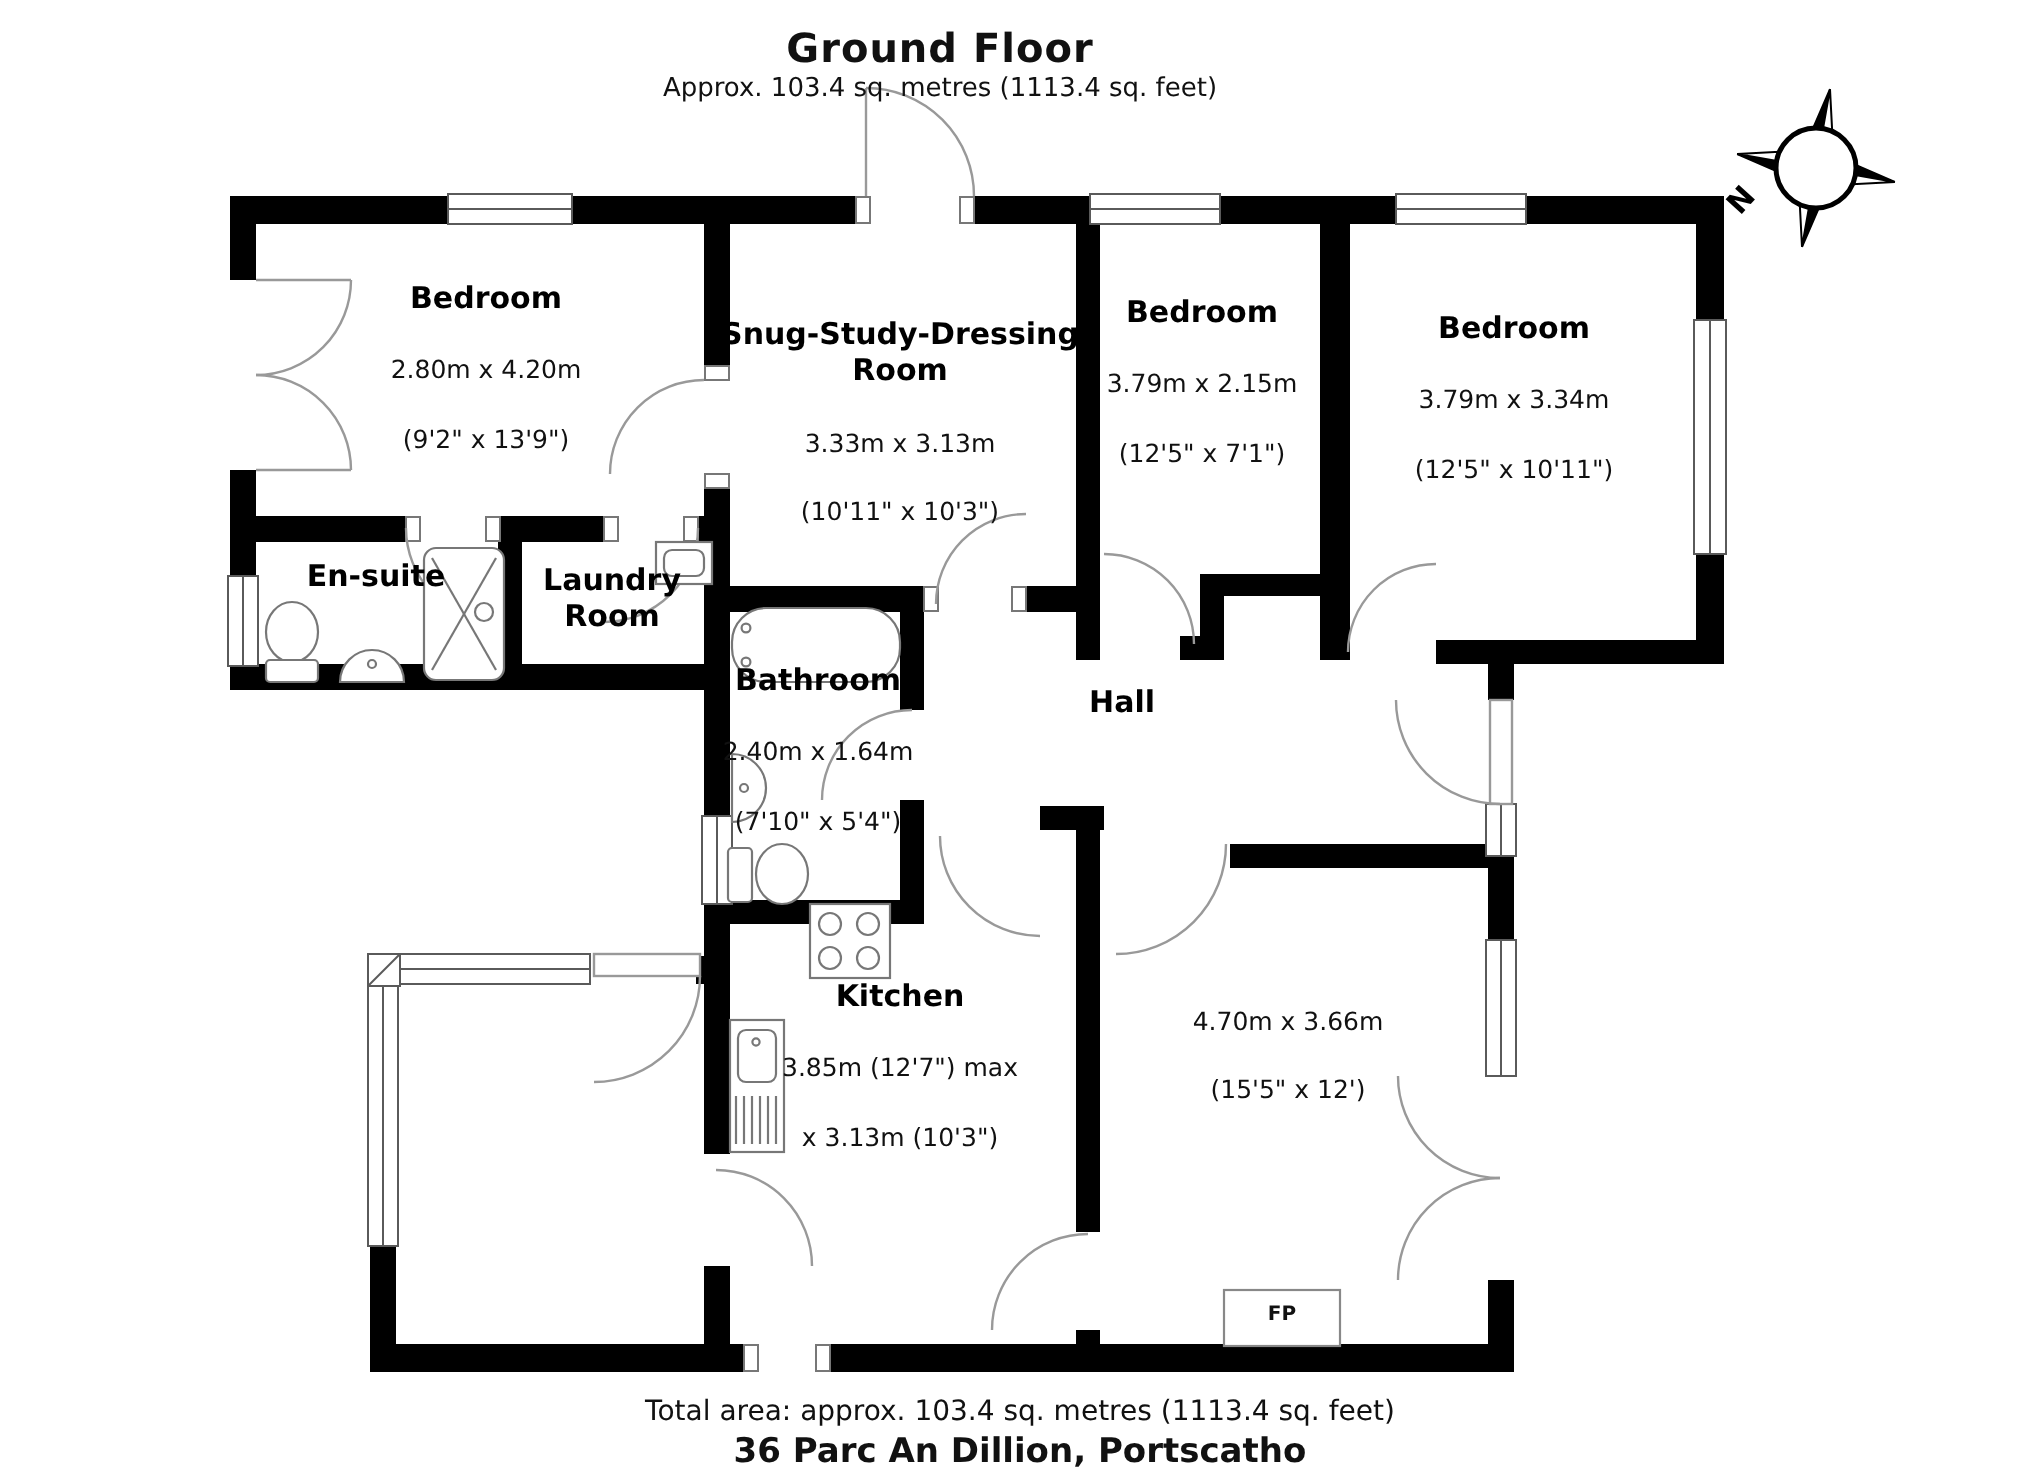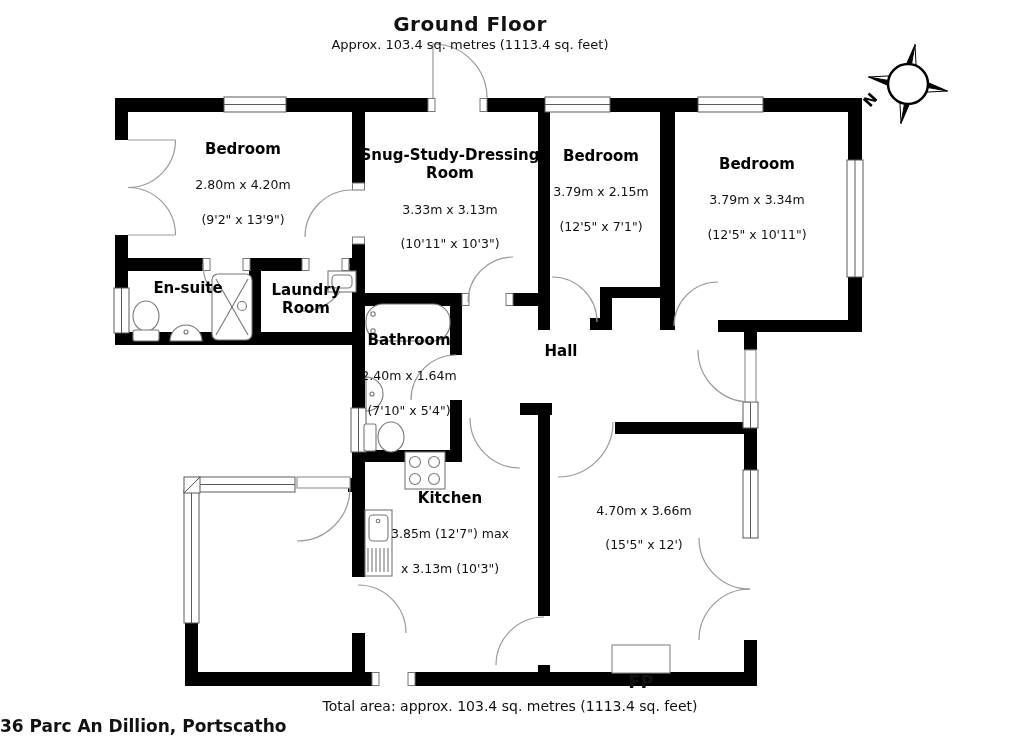--- a/index.html
+++ b/index.html
@@ -3,29 +3,29 @@
 <meta charset="utf-8">
 <style>
   html,body{margin:0;padding:0;background:#ffffff;}
   #stage{position:relative;width:1020px;height:741px;background:#fff;overflow:hidden;
          font-family:"DejaVu Sans","Liberation Sans",sans-serif;color:#111;}
   #plan-svg{position:absolute;left:0;top:0;}
   .ttl{position:absolute;left:0;width:940px;text-align:center;}
   #main-title{top:12px;font-size:20px;font-weight:bold;letter-spacing:.5px;}
   #sub-title{top:37px;font-size:13px;text-align:center;}
   #footer-area{position:absolute;left:0;top:698px;width:1020px;text-align:center;font-size:14px;}
-  #footer-addr{position:absolute;left:0;top:716px;width:1020px;font-size:17px;font-weight:bold;}
+  #footer-addr{position:absolute;left:0;top:716px;width:1020px;text-align:center;font-size:17px;font-weight:bold;}
   .room-label{position:absolute;transform:translateX(-50%);text-align:center;line-height:1.22;white-space:nowrap;}
   .rname{font-size:15px;font-weight:bold;color:#000;}
   .rdim{font-size:12.5px;color:#111;margin-top:19px;}
   .wrap .rname{white-space:normal;}
   .w90 .rname{width:92px;margin:4px auto;}
-  .w190 .rname{width:192px;margin:0 auto;}
+  .w190 .rname{width:192px;margin:12px auto;}
   #fp-label{position:absolute;left:612px;top:645px;width:58px;height:24px;display:flex;
-            align-items:center;justify-content:center;font-size:18px;font-weight:bold;margin-top:24px;}
+            align-items:center;justify-content:center;font-size:10px;font-weight:bold;}
 </style>
 </head>
 <body>
 
 <div id="stage">
 
   <svg id="plan-svg" width="1020" height="741" viewBox="0 0 1020 741">
 
     <g fill="#000">
       <rect x="115" y="98" width="747" height="14"></rect>

